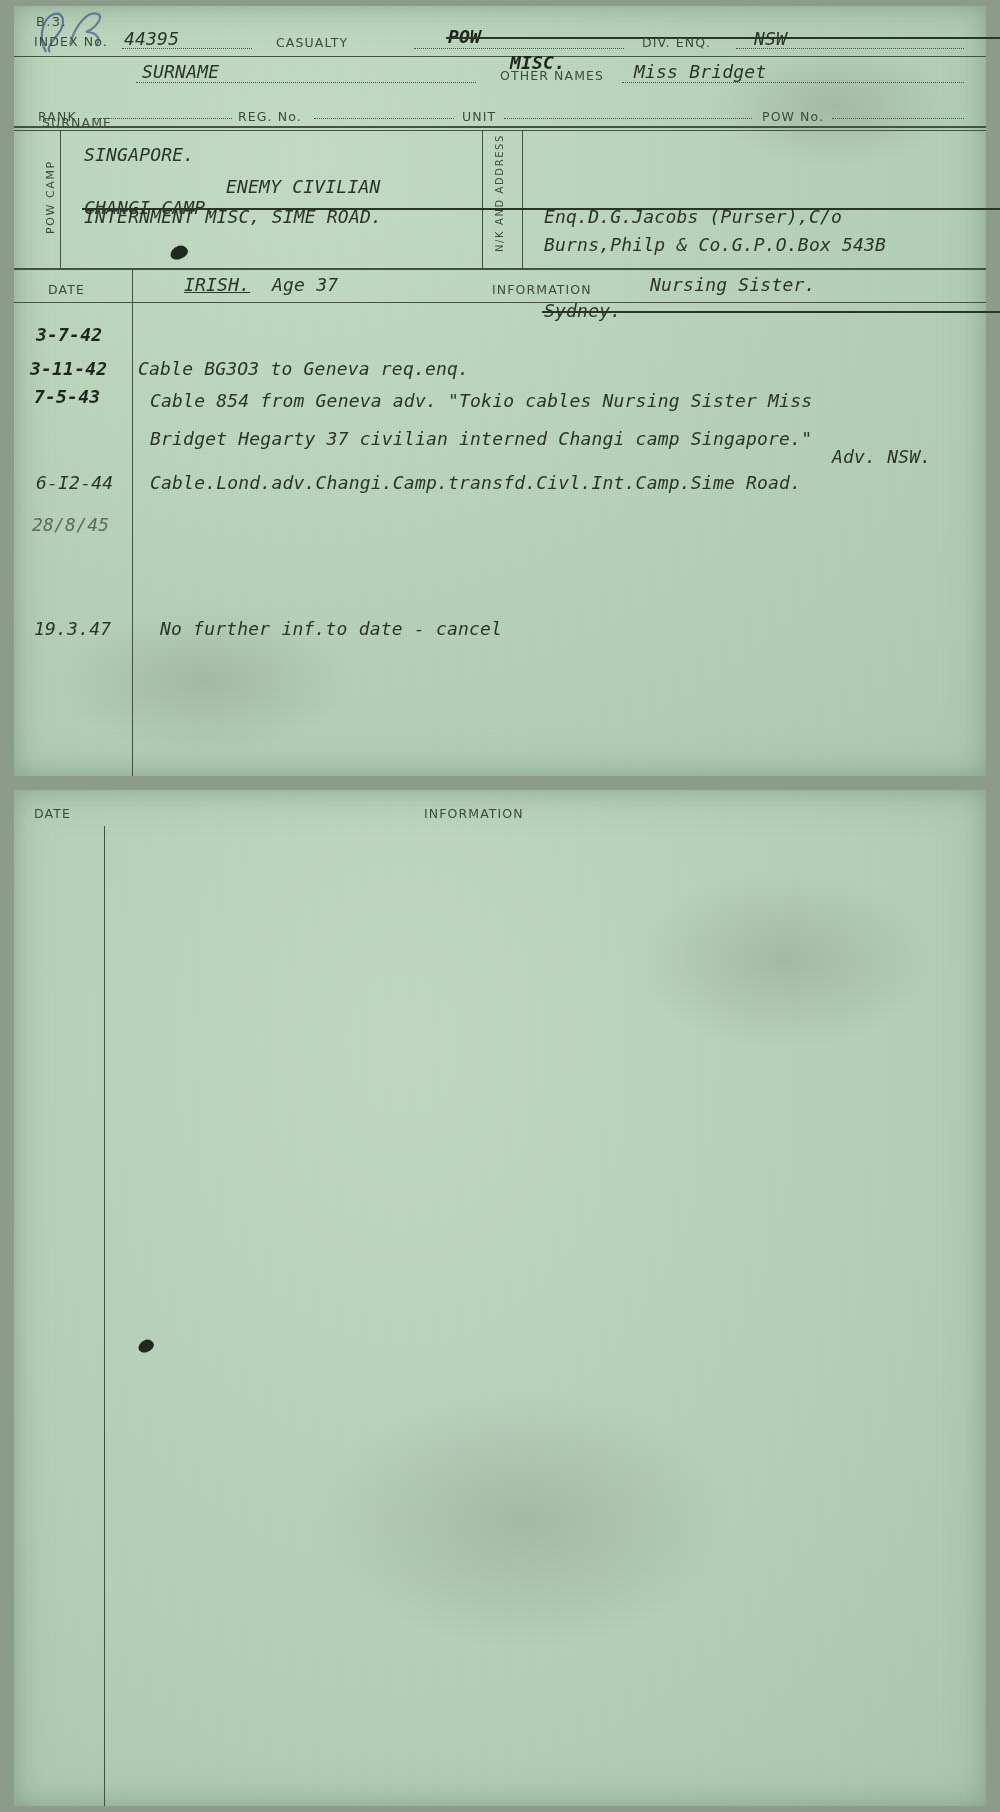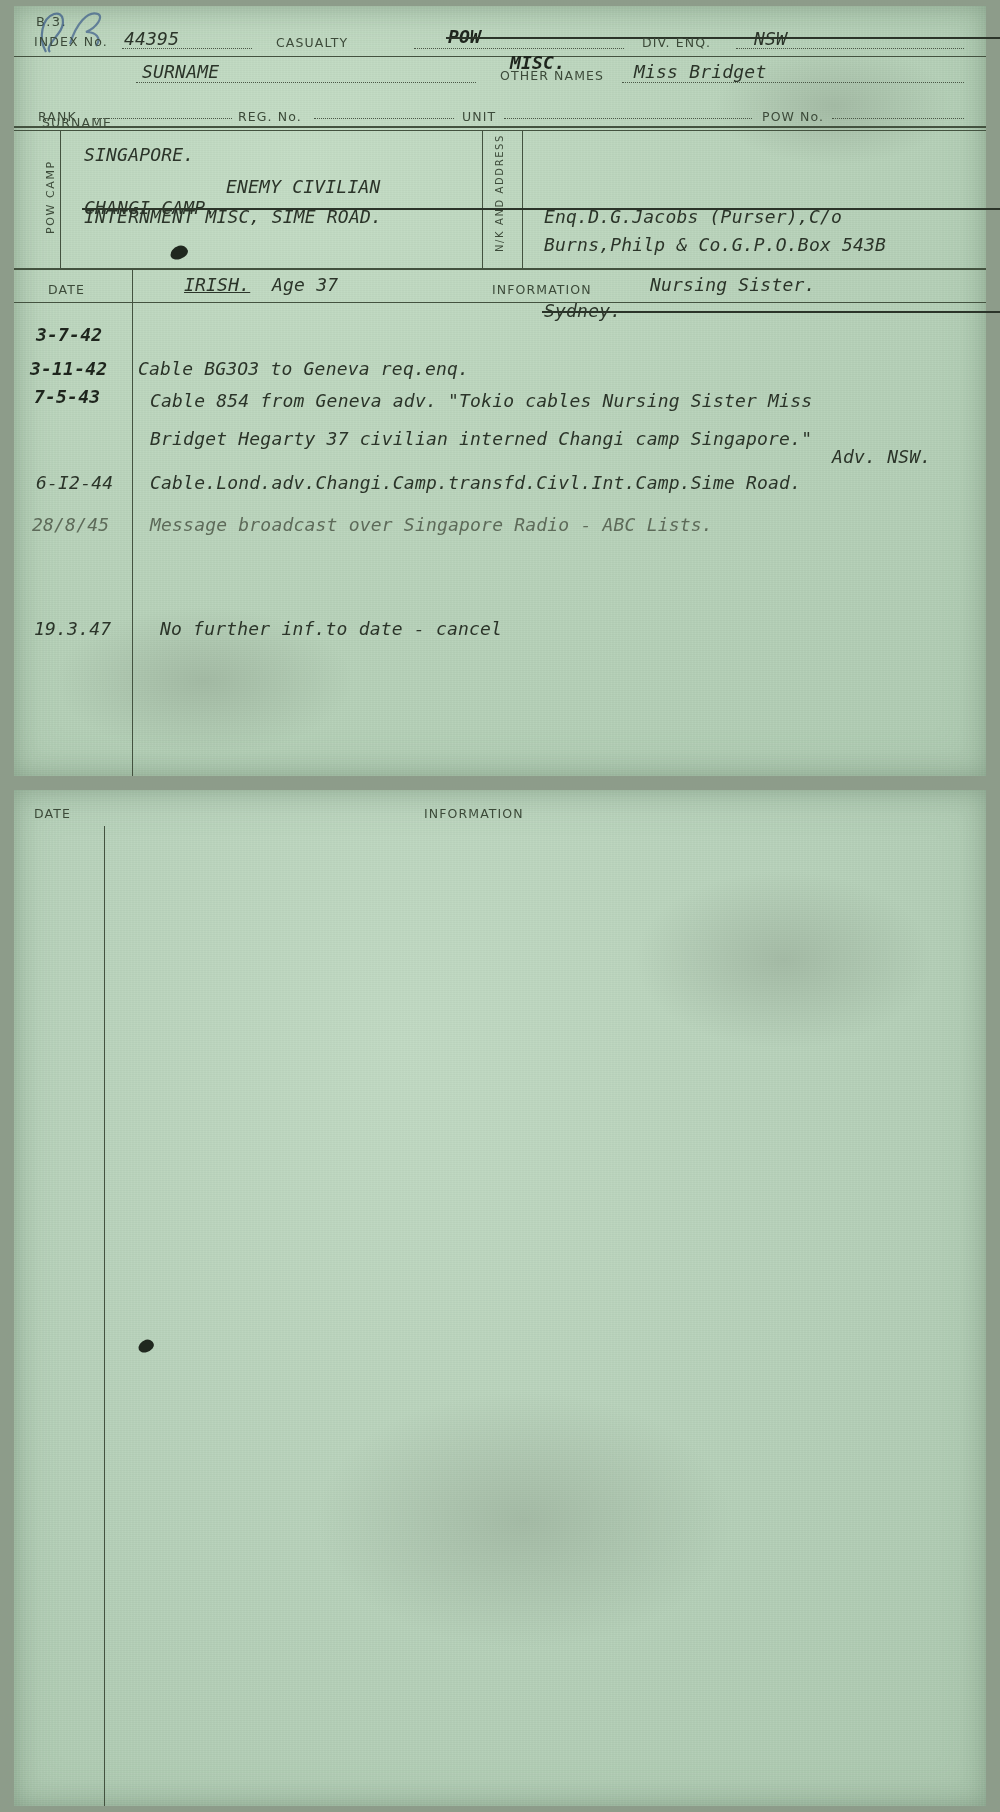--- a/index.html
+++ b/index.html
@@ -203,21 +203,20 @@
 
   <div class="type big strong" style="left:20px; top:380px;">7-5-43</div>
   <div class="type big" style="left:136px; top:384px;">Cable 854 from Geneva adv. "Tokio cables Nursing Sister Miss</div>
   <div class="type big" style="left:136px; top:410px;margin-top:12px;">Bridget Hegarty 37 civilian interned Changi camp Singapore."</div>
   <div class="type big" style="left:818px; top:440px;">Adv. NSW.</div>
 
   <div class="type big" style="left:22px; top:466px;">6-I2-44</div>
   <div class="type big" style="left:136px; top:466px;">Cable.Lond.adv.Changi.Camp.transfd.Civl.Int.Camp.Sime Road.</div>
 
   <div class="type big faint" style="left:18px; top:508px;">28/8/45</div>
-  <div class="type big faint" style="left:136px; top:508px;">Message broadcast over Singapore Radio - ABC Lists.</div>
 
   <div class="type big" style="left:20px; top:612px;">19.3.47</div>
   <div class="type big" style="left:146px; top:612px;">No further inf.to date - cancel</div>
 </div>
 
 <div class="card" id="card-back">
   <div class="grain"></div>
   <div class="edge-shadow"></div>
 
   <div class="smudge" style="left:300px; top:600px; width:420px; height:260px;"></div>

